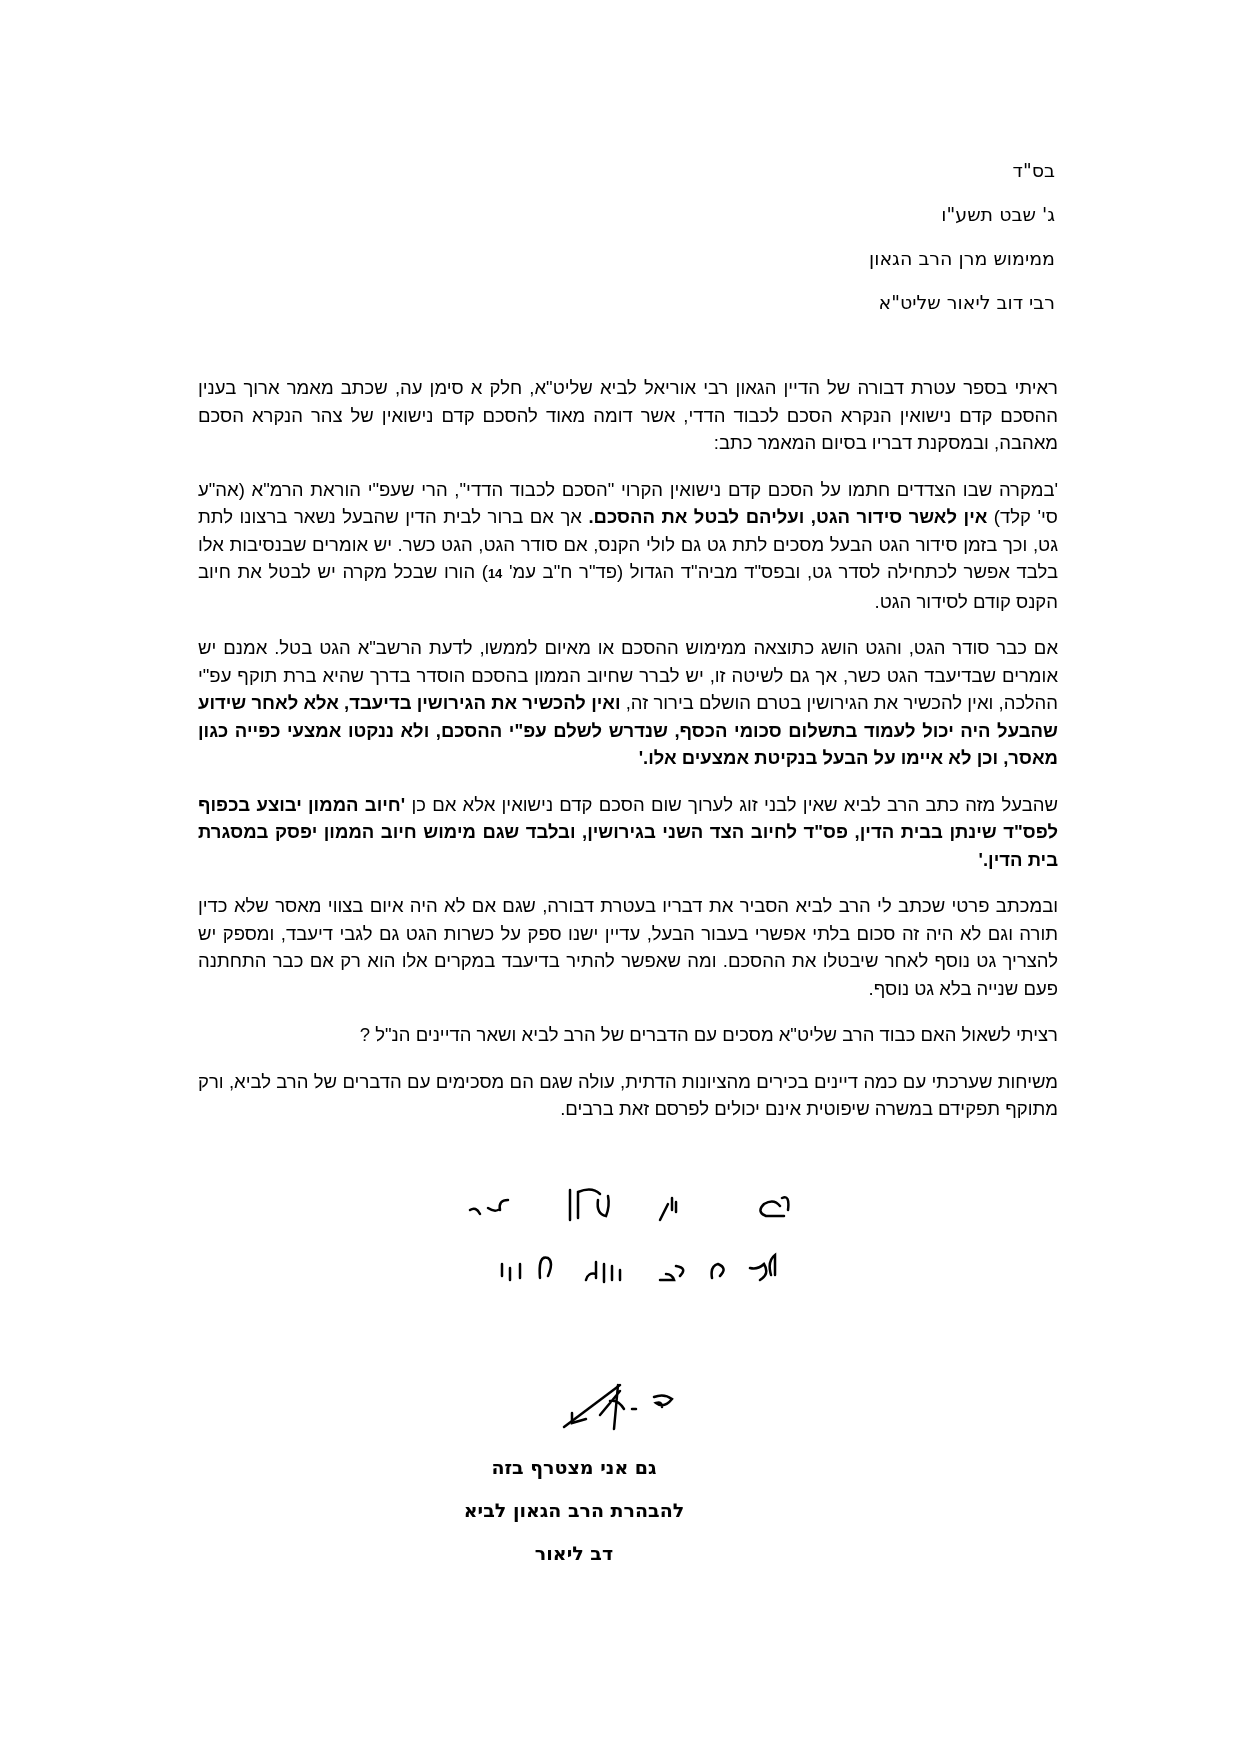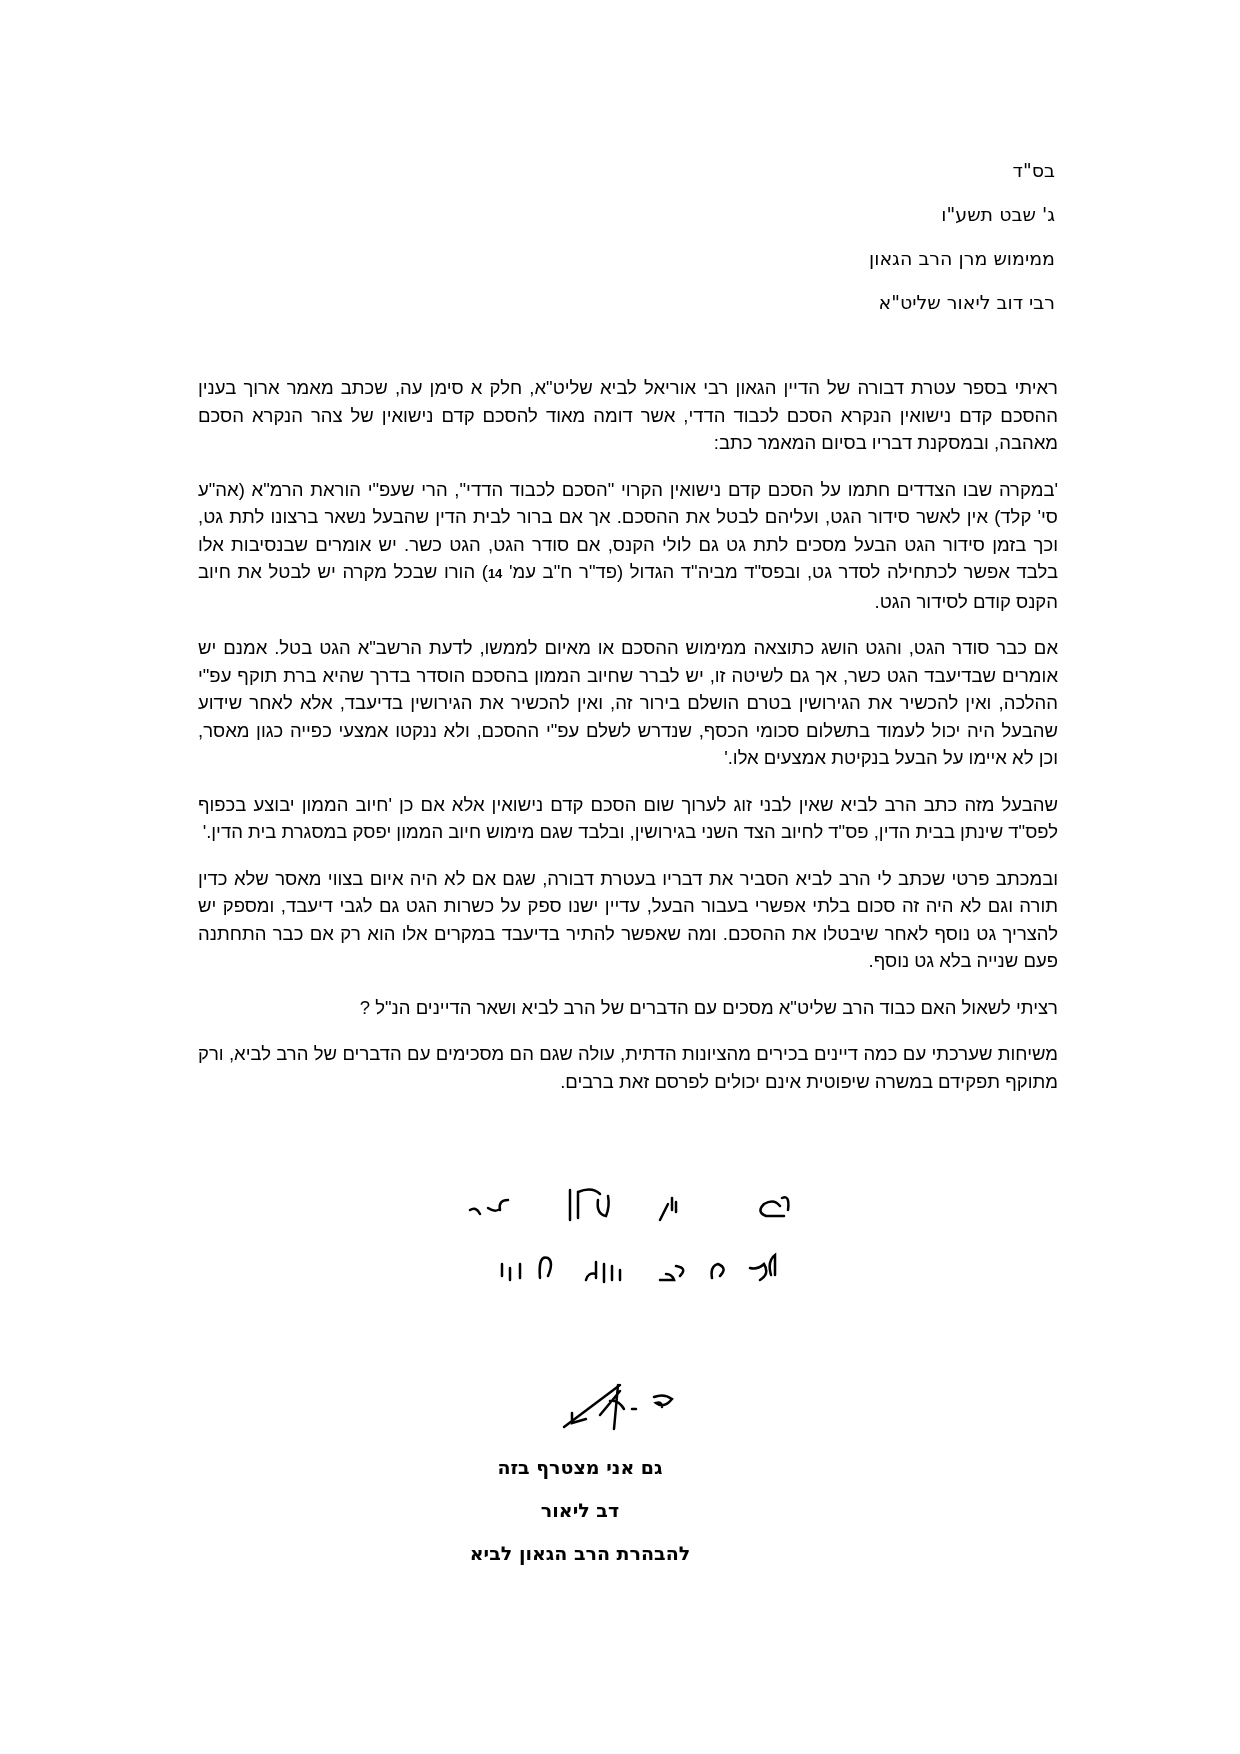--- a/index.html
+++ b/index.html
@@ -14,32 +14,32 @@
       font-size: 19px; line-height: 44px;
     }
     .header-line { display: block; }
     .body {
       position: absolute; left: 182px; right: 182px; top: 374px;
       direction: rtl; text-align: justify;
       font-family: "Liberation Sans", "DejaVu Sans", sans-serif;
       font-size: 18.5px; line-height: 27.5px;
     }
     .para { margin: 0 0 19px 16px; text-align-last: right; }
-    .bold { font-weight: normal; }
+    .bold { font-weight: bold; }
     .page-ref { font-size: 13px; font-weight: bold; }
     .handwriting {
       position: absolute; left: 0; width: 1240px; top: 1180px; height: 130px;
     }
     .signature {
       position: absolute; left: 560px; top: 1375px; width: 130px; height: 60px;
     }
     .footer-block {
       position: absolute; left: 0; width: 1148px; top: 1446px;
       direction: rtl; text-align: center; font-weight: bold;
-      font-size: 19px; line-height: 43px; padding-left: 6px;
+      font-size: 19px; line-height: 43px;
     }
     .footer-line { display: block; }
   </style>
 </head>
 <body>
 
 <div class="page">
 
   <div class="header-block">
     <span class="header-line">בס"ד</span>
@@ -86,17 +86,17 @@
   <svg class="signature" viewBox="0 0 130 60" fill="none" stroke="#000" stroke-width="2.5" stroke-linecap="round">
     <path d="M4 52 L60 10"></path>
     <path d="M12 38 l0 10 l14 -4"></path>
     <path d="M58 10 l-4 44 M50 26 q8 -2 14 8 M40 40 l20 -24"></path>
     <path d="M72 34 l4 0"></path>
     <path d="M94 22 q10 -4 18 2 q-8 10 -16 4 q6 -2 6 4"></path>
   </svg>
 
   <div class="footer-block">
     <span class="footer-line">גם אני מצטרף בזה</span>
+    <span class="footer-line">להבהרת הרב הגאון לביא</span>
     <span class="footer-line">דב ליאור</span>
-    <span class="footer-line">להבהרת הרב הגאון לביא</span>
   </div>
 
 </div>
 
 </body></html>

